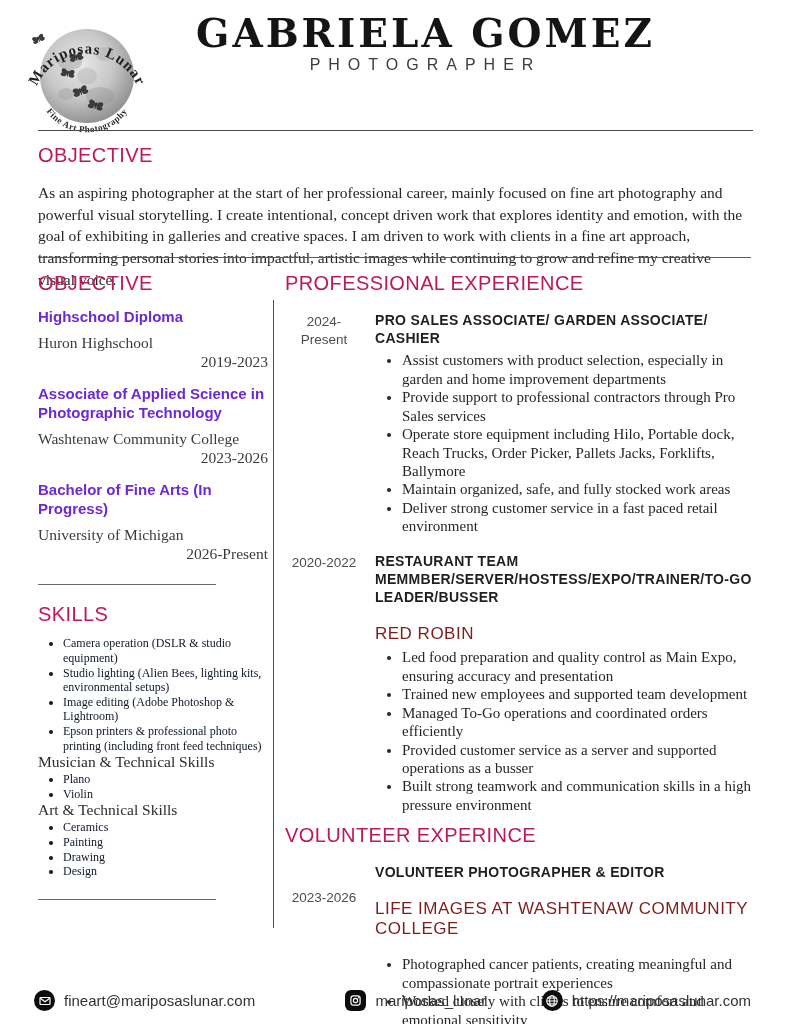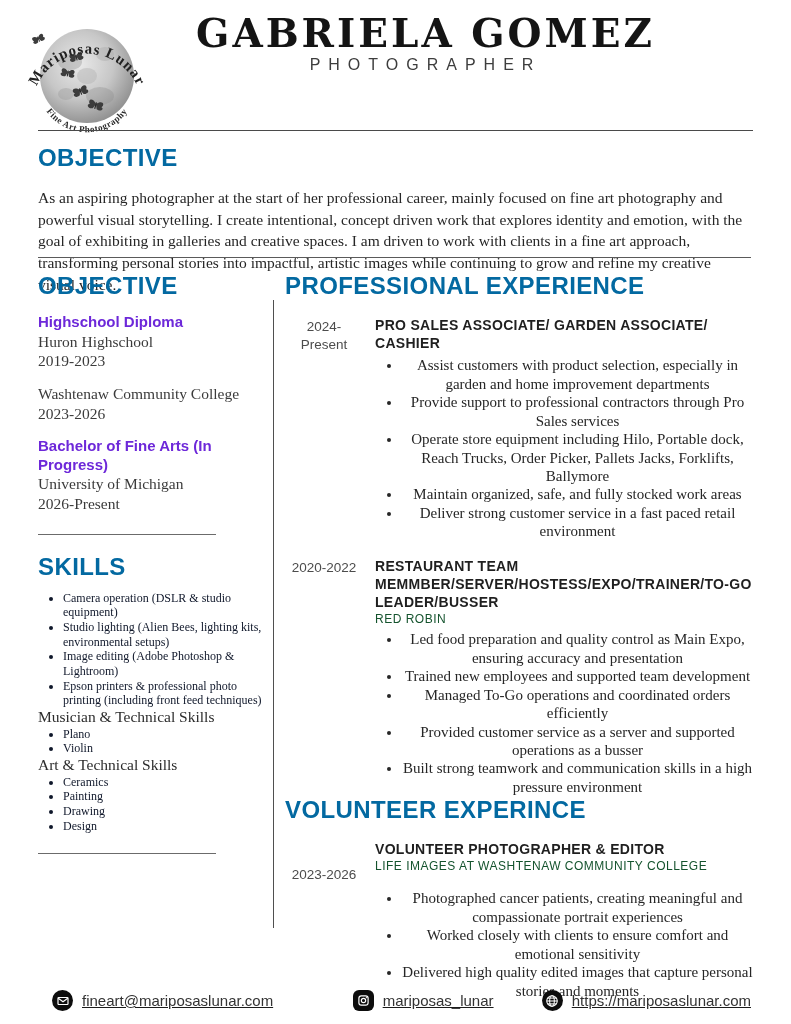--- a/index.html
+++ b/index.html
@@ -9,53 +9,53 @@
 
   
   .logo { position:absolute; left:20px; top:4px; width:134px; height:134px; }
   .name-block { position:absolute; left:120px; right:60px; top:10px; text-align:center; }
   .person-name { font-family:"DejaVu Serif", serif; font-weight:700; font-size:39px; letter-spacing:3px; color:#141414; }
   .person-title { font-size:16px; letter-spacing:8px; color:#3d3d3d; }
   .rule-header { position:absolute; left:38px; right:38px; top:130px; border-top:1.6px solid #4a4a4a; }
 
   
   .objective { position:absolute; left:38px; right:40px; top:144px; }
-  h2.sec { font-size:24px; font-weight:700; letter-spacing:0.4px; color:#0369a1; }
+  h2.sec { font-size:20px; font-weight:400; letter-spacing:0.4px; color:#be185d; }
   .objective p { margin-top:15px; font-family:"Liberation Serif", serif; font-size:15.5px; line-height:1.4; color:#262626; }
   .rule-objective { position:absolute; left:38px; right:40px; top:257px; border-top:1.3px solid #5a5a5a; }
 
   
   .col-left  { position:absolute; left:38px;  top:272px; width:230px; }
   .col-right { position:absolute; left:285px; top:272px; width:468px; }
   .v-divider { position:absolute; left:273px; top:300px; height:628px; width:1px; background:#4f4f4f; }
 
   
   .edu-entry { margin-top:13px; }
   .edu-degree { font-size:15px; font-weight:700; color:#6d28d9; line-height:1.25; }
-  .edu-school { font-family:"Liberation Serif", serif; font-size:15.5px; color:#3b3b3b; line-height:1.25; }
-  .edu-dates  { font-family:"Liberation Serif", serif; font-size:15.5px; color:#3b3b3b; line-height:1.3; }
+  .edu-school { margin-top:6px; font-family:"Liberation Serif", serif; font-size:15.5px; color:#3b3b3b; line-height:1.25; }
+  .edu-dates  { font-family:"Liberation Serif", serif; font-size:15.5px; color:#3b3b3b; line-height:1.3;text-align:right; }
   .sep-left { margin:20px 0 18px 0; width:178px; border-top:1.2px solid #6b6b6b; }
   .skill-group-title { font-family:"Liberation Serif", serif; font-size:15.5px; color:#2c2c2c; line-height:1.22; }
   .skills ul, .langs ul { list-style:disc; padding-left:25px; }
   .skills li { font-family:"Liberation Serif", serif; font-size:12px; color:#0f172a; line-height:1.22; }
   .skills-body { margin-top:10px; }
 
   
   .job { display:grid; grid-template-columns:78px 1fr; column-gap:12px; margin-top:16px; }
   .job-dates { font-size:13.5px; color:#4c4c4c; line-height:1.35; padding-top:2px;text-align:center; }
   .job-title { font-size:14px; font-weight:700; letter-spacing:0.3px; color:#1f1f1f; line-height:1.3; overflow-wrap:anywhere; }
   .job-company-serif { margin-top:4px; font-family:"Liberation Serif", serif; font-size:13.5px; letter-spacing:0.4px; color:#3f3f3f; }
-  .job-company-sans  { margin-top:1px; font-size:12px; letter-spacing:0.5px; color:#14532d; }
+  .job-company-sans  { margin-top:18px; font-size:17px; letter-spacing:0.5px; color:#7f1d1d; }
   .job ul { list-style:disc; padding-left:27px; margin-top:4px; }
-  .job li { font-family:"Liberation Serif", serif; font-size:15px; color:#262626; line-height:1.23;text-align:center; }
-  .vol-heading { }
+  .job li { font-family:"Liberation Serif", serif; font-size:15px; color:#262626; line-height:1.23; }
+  .vol-heading { margin-top:10px; }
   .vol-gap ul { margin-top:16px; }
 
   
-  .footer { position:absolute; left:52px; right:40px; top:990px; display:flex; align-items:center;text-decoration:underline; }
+  .footer { position:absolute; left:34px; right:40px; top:990px; display:flex; align-items:center; }
   .contact { display:flex; align-items:center; gap:9px; font-size:15px; color:#333; }
   .contact.c1 { width:297px; } .contact.c2 { width:215px;padding-left:17px; }
   .icon-badge { display:inline-flex; width:21px; height:21px; align-items:center; justify-content:center; background:#0d0d0d; color:#fff; flex:0 0 auto; }
   .round { border-radius:50%; } .rounded { border-radius:6px; }
 </style>
 </head>
 <body>
 
 <div class="page">
 
@@ -109,20 +109,21 @@
 
   <div class="col-left">
     <h2 class="sec">OBJECTIVE</h2>
 
     <div class="edu-entry">
       <div class="edu-degree">Highschool Diploma</div>
       <div class="edu-school">Huron Highschool</div>
       <div class="edu-dates">2019-2023</div>
     </div>
     <div class="edu-entry">
+      <div class="edu-degree">Associate of Applied Science in Photographic Technology</div>
       <div class="edu-school">Washtenaw Community College</div>
       <div class="edu-dates">2023-2026</div>
     </div>
     <div class="edu-entry">
       <div class="edu-degree">Bachelor of Fine Arts (In Progress)</div>
       <div class="edu-school">University of Michigan</div>
       <div class="edu-dates">2026-Present</div>
     </div>
 
     <div class="sep-left"></div>

